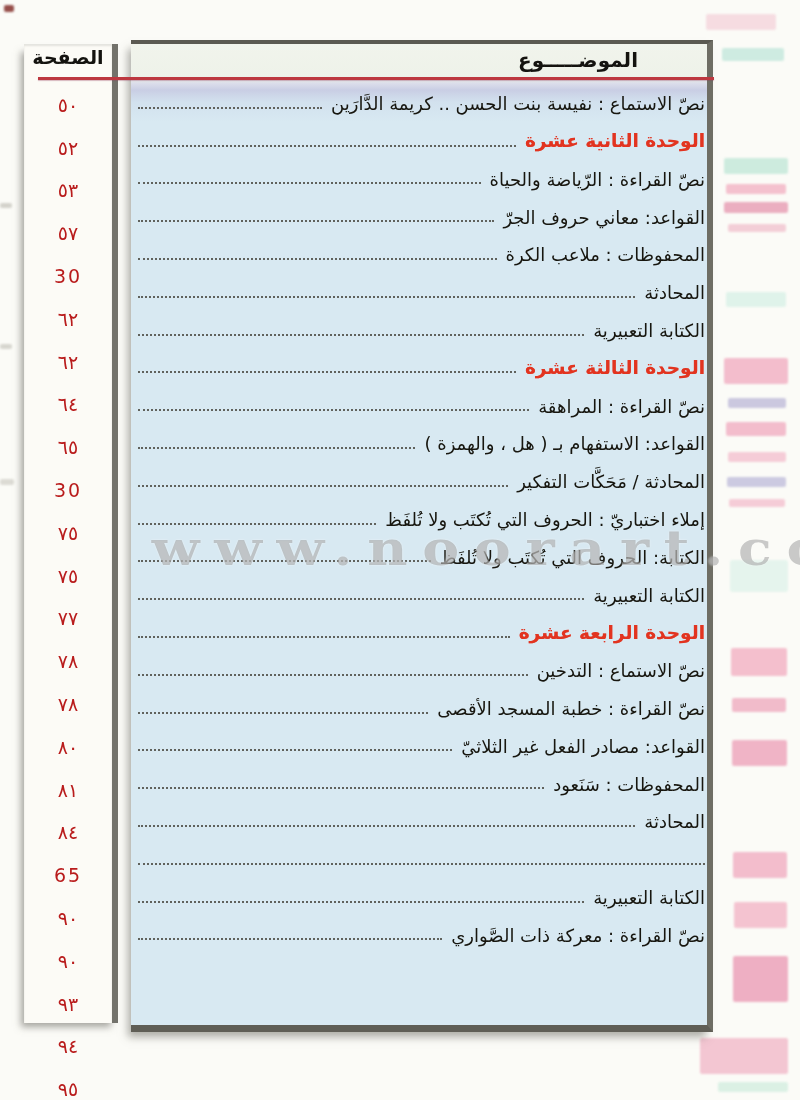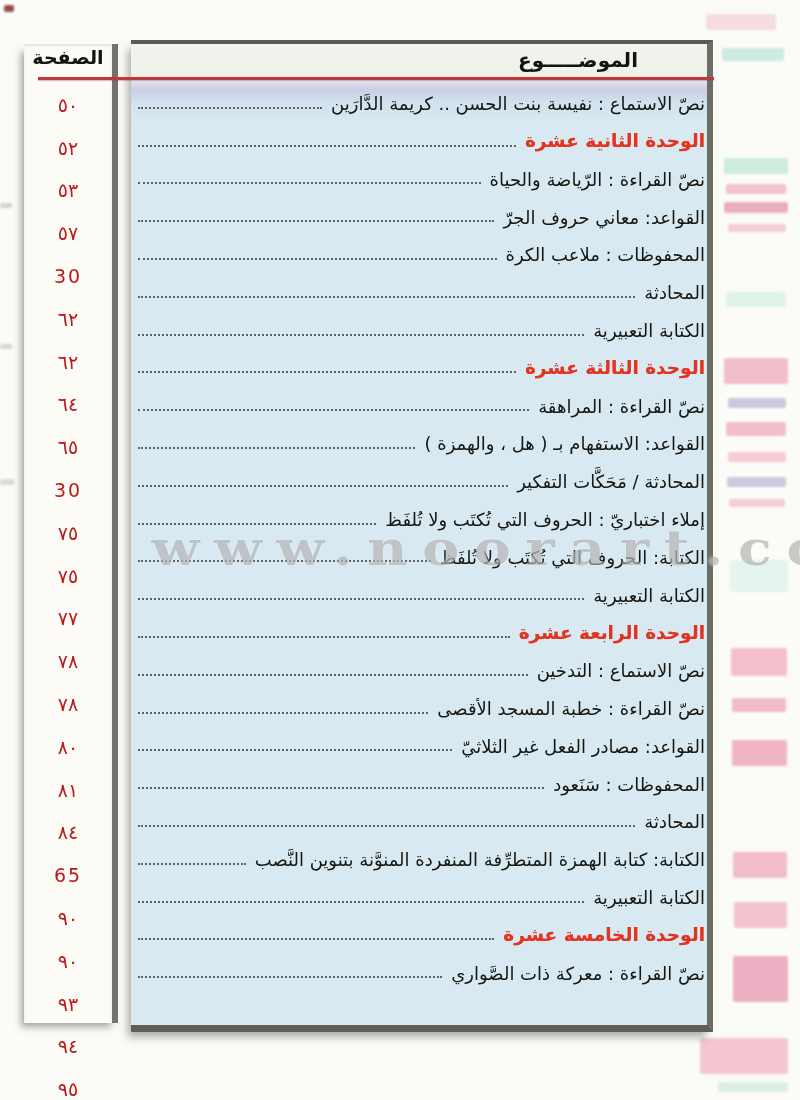--- a/index.html
+++ b/index.html
@@ -222,29 +222,24 @@
         </div>
         <div class="toc-row">
           <span class="toc-label">المحفوظات : سَنَعود</span>
           <span class="leader"></span>
         </div>
         <div class="toc-row">
           <span class="toc-label">المحادثة</span>
           <span class="leader"></span>
         </div>
         <div class="toc-row">
-          <span class="toc-label">الكتابة: كتابة الهمزة المتطرِّفة المنفردة المنوَّنة بتنوين النَّصب</span>
           <span class="leader"></span>
         </div>
         <div class="toc-row">
           <span class="toc-label">الكتابة التعبيرية</span>
-          <span class="leader"></span>
-        </div>
-        <div class="toc-row unit">
-          <span class="toc-label">الوحدة الخامسة عشرة</span>
           <span class="leader"></span>
         </div>
         <div class="toc-row">
           <span class="toc-label">نصّ القراءة : معركة ذات الصَّواري</span>
           <span class="leader"></span>
         </div>
       </div>
   </div>
 
   <div class="red-rule"></div>

